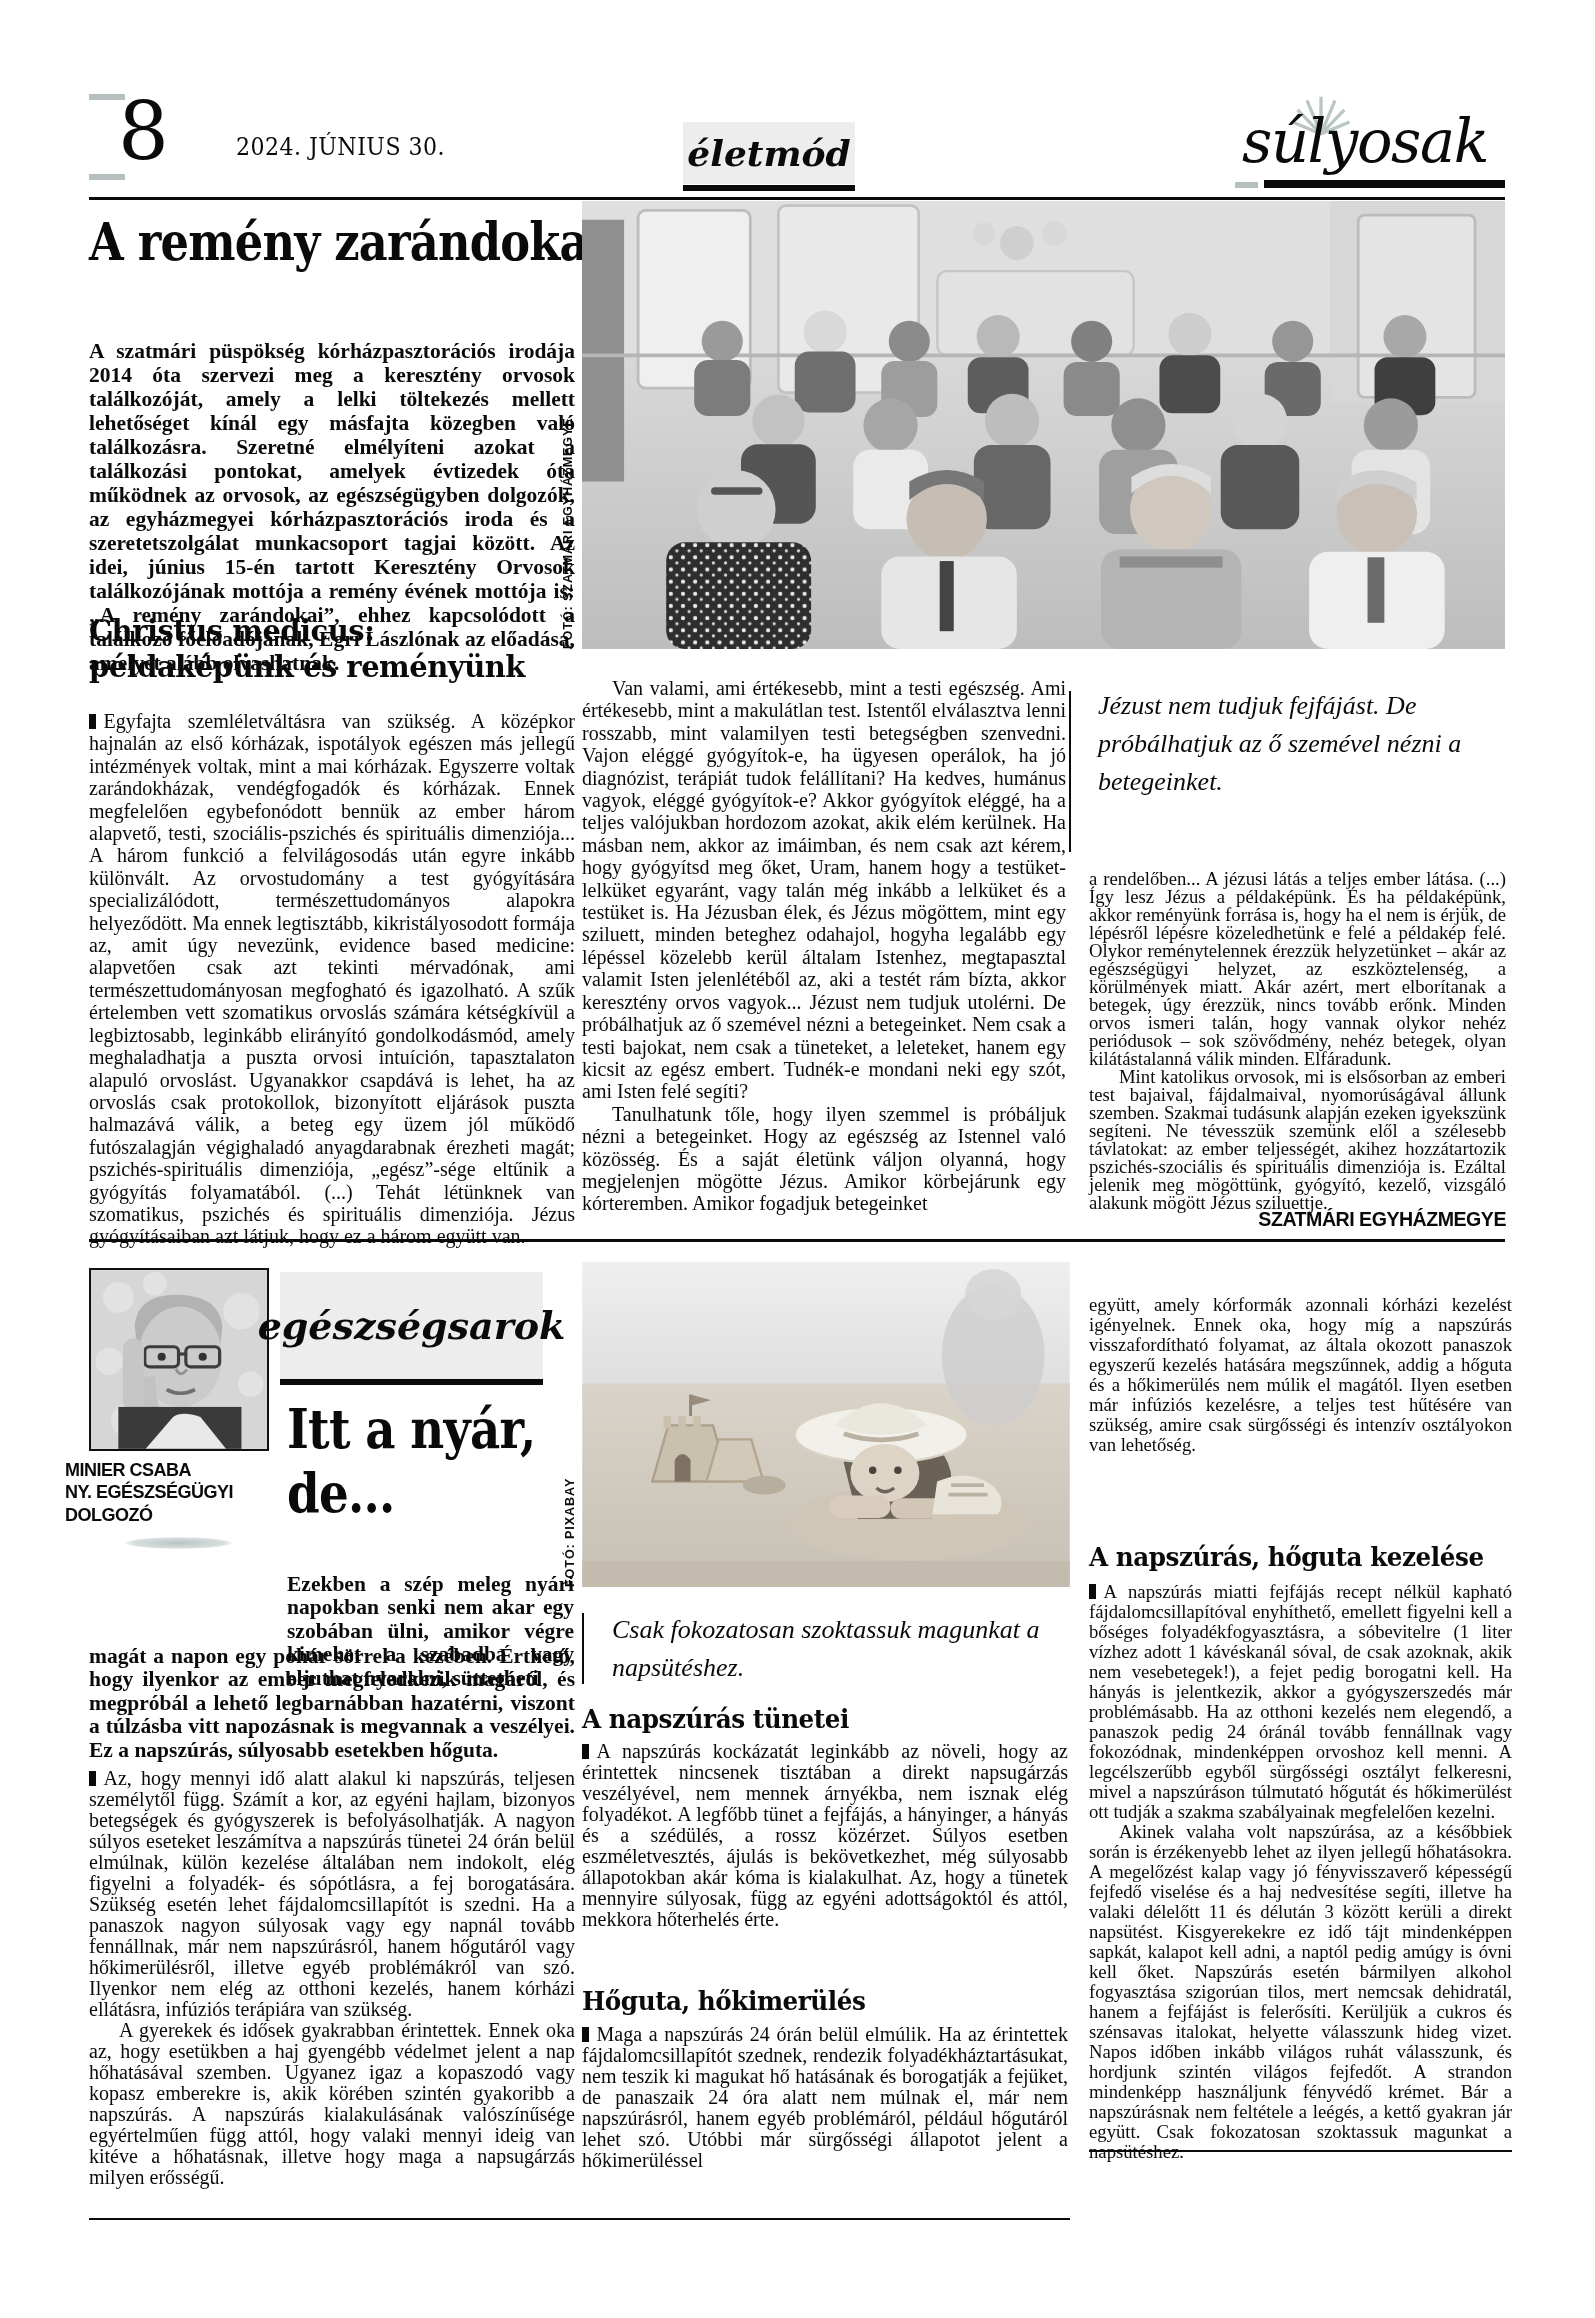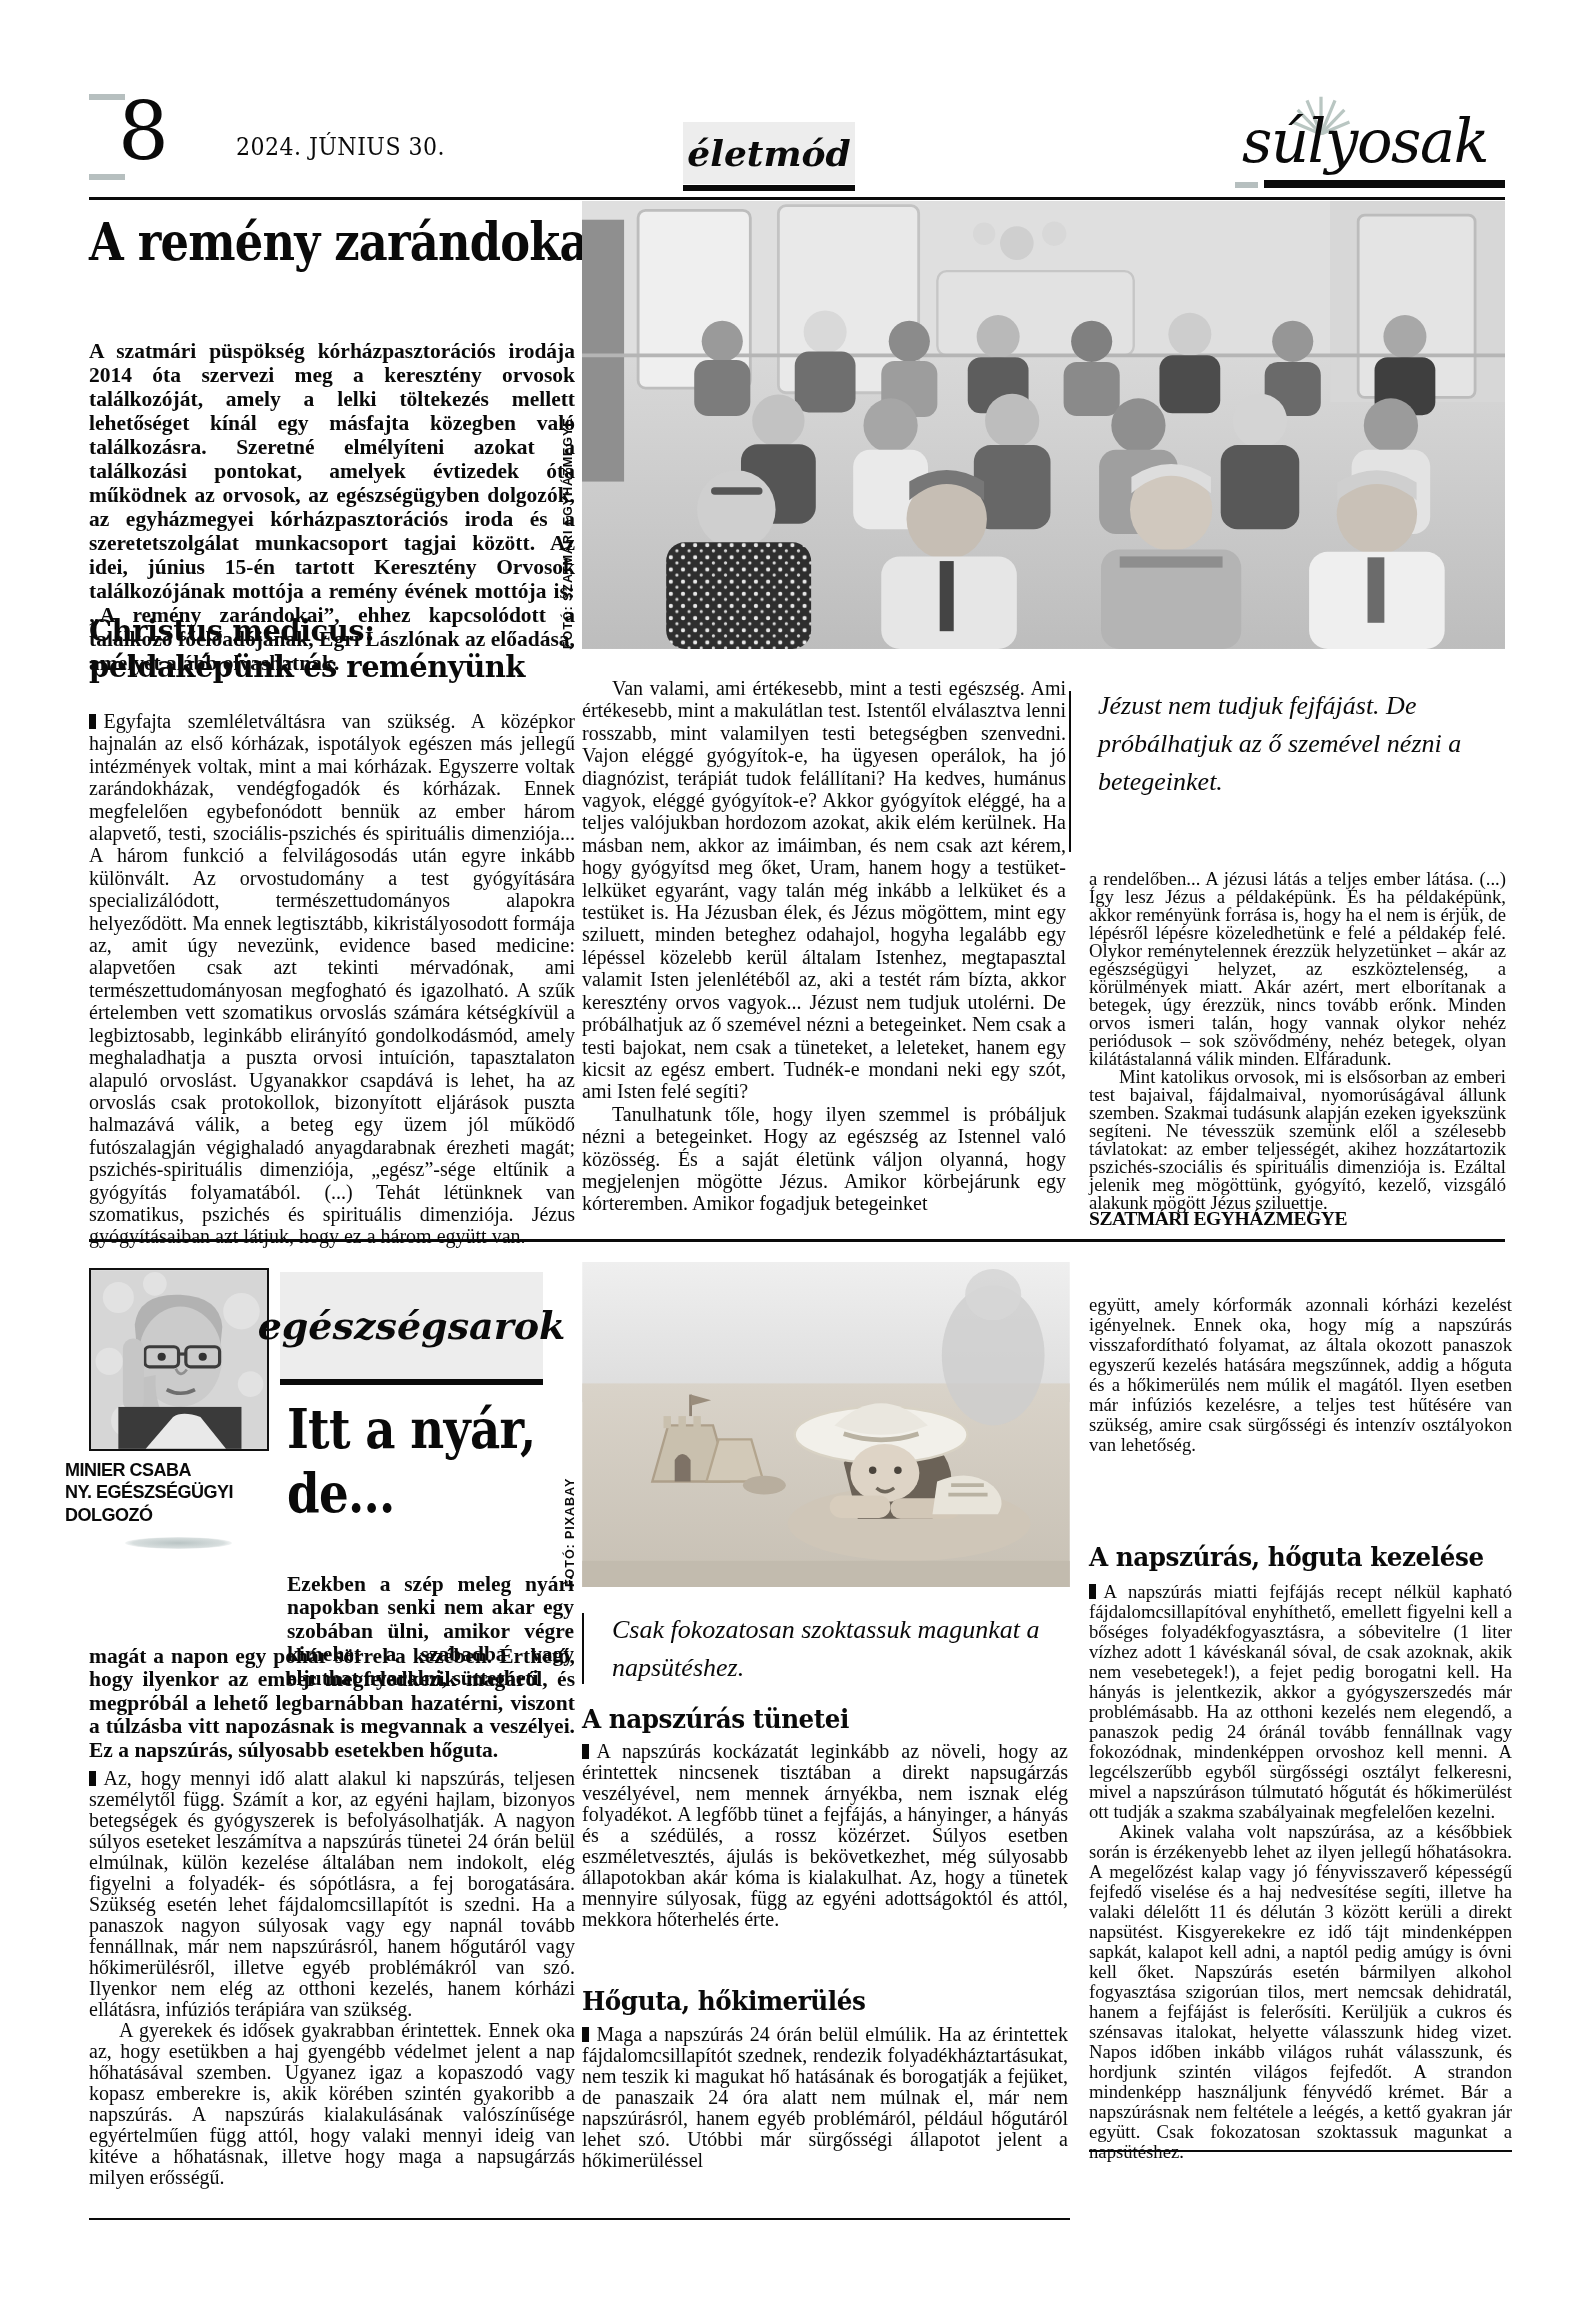--- a/index.html
+++ b/index.html
@@ -21,21 +21,21 @@
   .lead { font-weight:bold; font-size:21.5px; line-height:24px; text-align:justify;margin-top:36px; }
   .subhead { font-family:"DejaVu Serif", serif; font-weight:bold; font-size:29px; line-height:36px; letter-spacing:-0.5px; }
   .body { font-size:20px; line-height:22.4px; text-align:justify; }
   .body p + p { text-indent:30px; }
   .body--tight { font-size:18.7px; line-height:18px; }
   .body--bottom { line-height:21px; }
   .body--right { font-size:18.7px; line-height:20px; }
   .indent-first { text-indent:30px; }
   .pmark { display:inline-block; width:7px; height:14.5px; background:#0a0a0a; margin-right:7.5px; vertical-align:-0.9px; }
   .quote { font-style:italic; font-size:26px; line-height:38px; }
-  .byline { font-family:Liberation Serif, serif; font-weight:bold; font-size:19.6px; letter-spacing:-0.5px; }
+  .byline { font-family:Liberation Sans, sans-serif; font-weight:bold; font-size:19.6px; letter-spacing:-0.5px; text-align:right; }
   .vcredit { font-family:"Liberation Sans", sans-serif; font-weight:bold; font-size:12.6px; letter-spacing:0.9px; writing-mode:vertical-rl; transform:rotate(180deg); white-space:nowrap; }
   .sec-heading { font-family:"DejaVu Serif", serif; font-weight:bold; font-size:26px; letter-spacing:-0.5px; white-space:nowrap; transform:scaleX(.95); transform-origin:left top; }
   .headline2 { font-family:"DejaVu Serif", serif; font-weight:bold; font-size:55px; line-height:64px; letter-spacing:-0.9px; white-space:nowrap; transform:scaleX(.85); transform-origin:left top; }
   .lead2 { font-weight:bold; font-size:21.5px; line-height:23.4px; text-align:justify; }
   .author-caption { font-family:"Liberation Sans", sans-serif; font-weight:bold; font-size:18px; line-height:22.4px; letter-spacing:-0.5px; text-align:left; }
   .kicker-box { background:#ededed; display:flex; align-items:center; justify-content:center; }
   .kicker-text { font-family:"DejaVu Serif", serif; font-style:italic; font-weight:bold; font-size:38px; }
   .photo-frame { border:2.3px solid #111; }
   .shadow-ellipse { background:radial-gradient(ellipse at center, #b9c4c4 0%, #d7dede 60%, rgba(255,255,255,0) 75%); }
   .vbar { background:#0a0a0a; width:2.3px; }

